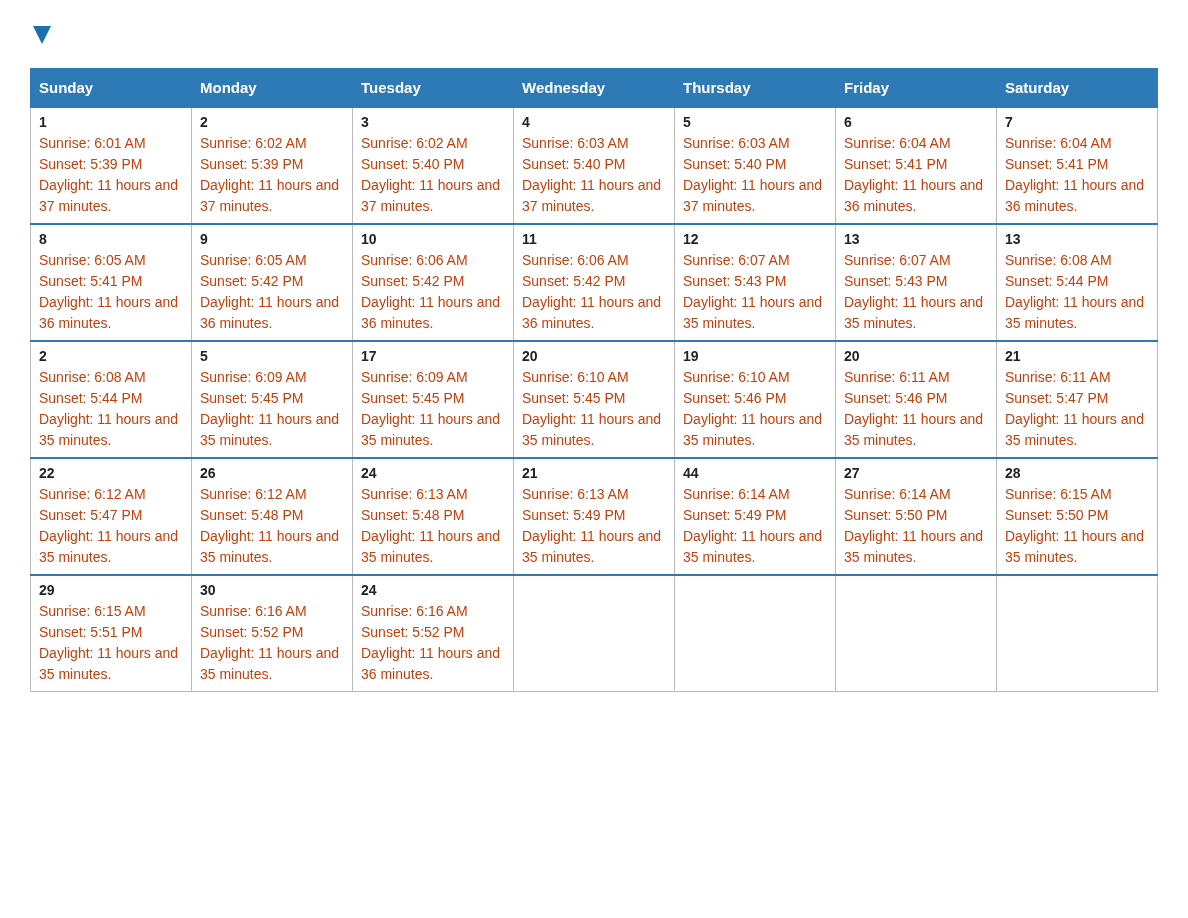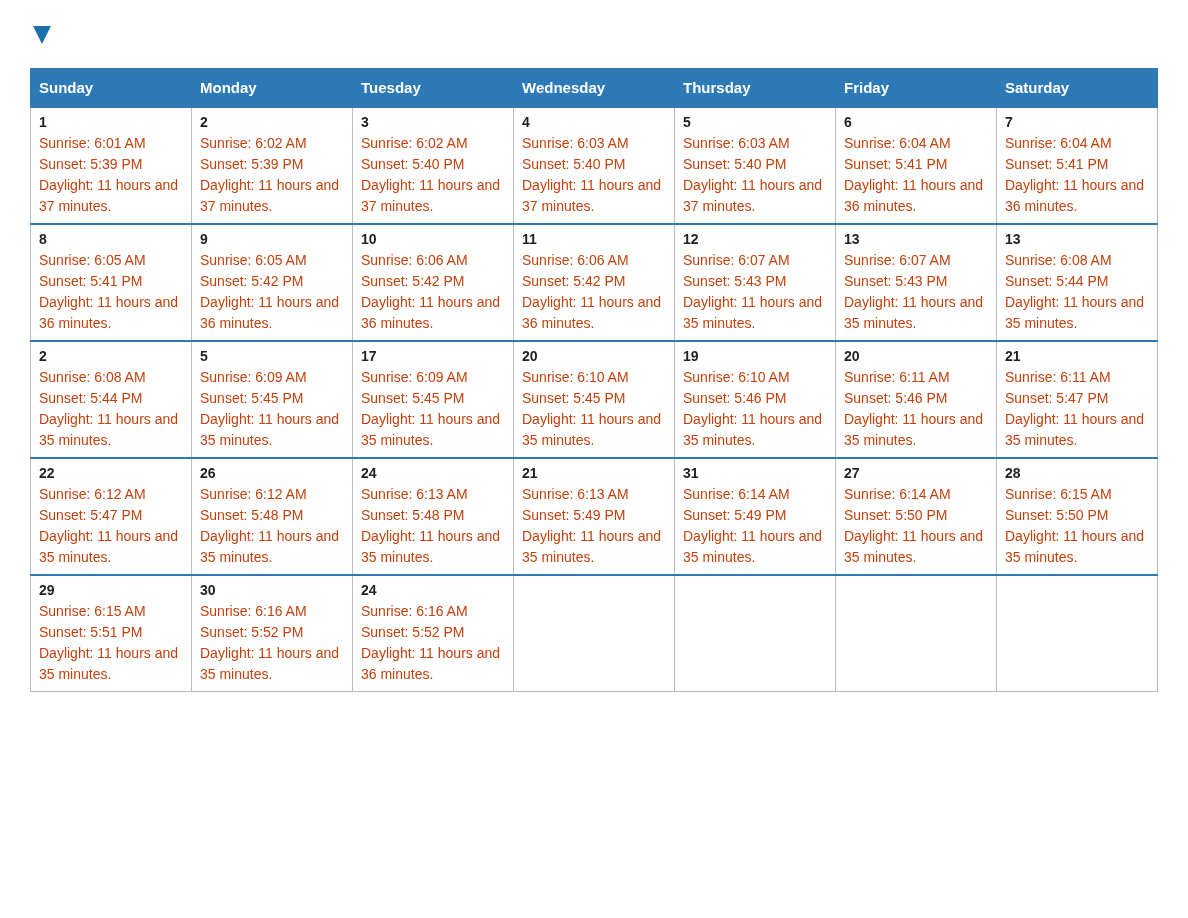--- a/index.html
+++ b/index.html
@@ -322,21 +322,21 @@
       </td>
         <td>
         <span class="day-number">21</span>
         <div class="day-info">
           Sunrise: 6:13 AM<br>
           Sunset: 5:49 PM<br>
           Daylight: 11 hours and 35 minutes.
         </div>
       </td>
         <td>
-        <span class="day-number">31</span>
+        <span class="day-number">44</span>
         <div class="day-info">
           Sunrise: 6:14 AM<br>
           Sunset: 5:49 PM<br>
           Daylight: 11 hours and 35 minutes.
         </div>
       </td>
         <td>
         <span class="day-number">27</span>
         <div class="day-info">
           Sunrise: 6:14 AM<br>

